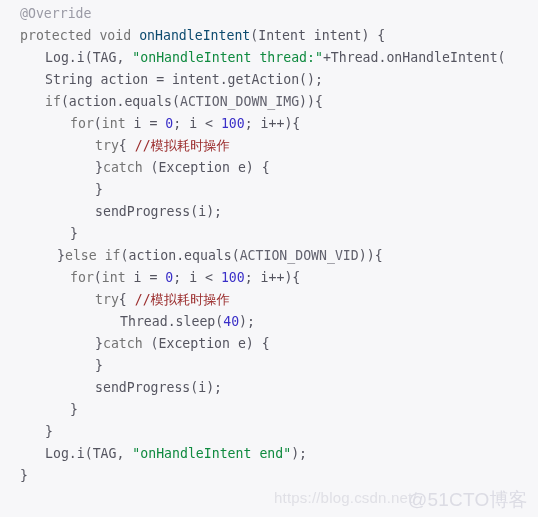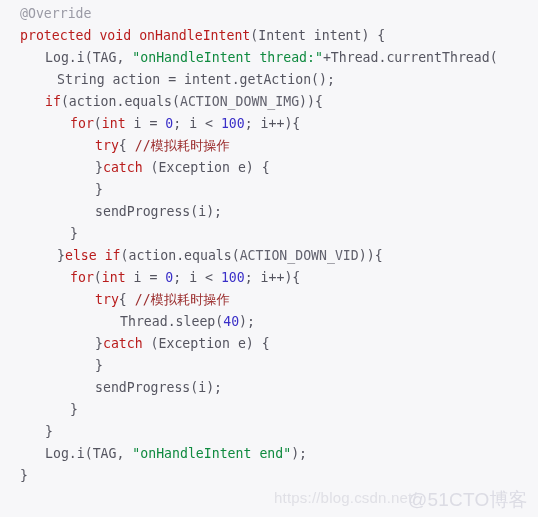--- a/index.html
+++ b/index.html
@@ -32,22 +32,22 @@
     line-height: 22px;
     font-size: 13.2px;
     white-space: pre;
     color: #4a4a55;
     padding-left: 20px;
     letter-spacing: 0px;
   }
 
   
   .tok-plain    { color: #555560; }
-  .tok-keyword  { color: #b91c1c; }
-  .tok-method   { color: #b91c1c; }
+  .tok-keyword  { color: #737373; }
+  .tok-method   { color: #0c4a6e; }
   .tok-string   { color: #0f8a3f; }
   .tok-number   { color: #3a2fc8; }
   .tok-const    { color: #62626e; }
   .tok-annot    { color: #9a9aa5; }
   .tok-comment  { color: #9b2d2d; }
 
   
   .watermark {
     position: absolute;
     white-space: nowrap;
@@ -70,22 +70,22 @@
     color: #dcdce4;
     letter-spacing: 0.2px;
   }
 </style>
 </head>
 <body>
 
 <div id="code-block">
     <div class="code-line" style="padding-left: 20px;"><span class="tok-annot">@Override</span></div>
     <div class="code-line" style="padding-left: 20px;"><span class="tok-keyword">protected</span><span class="tok-plain"> </span><span class="tok-keyword">void</span><span class="tok-plain"> </span><span class="tok-method">onHandleIntent</span><span class="tok-plain">(Intent intent) {</span></div>
-    <div class="code-line" style="padding-left: 45px;"><span class="tok-plain">Log.i(TAG, </span><span class="tok-string">"onHandleIntent thread:"</span><span class="tok-plain">+Thread.currentThread(</span></div>
-    <div class="code-line" style="padding-left: 57px;"><span class="tok-plain">String action = intent.getAction();</span></div>
+    <div class="code-line" style="padding-left: 45px;"><span class="tok-plain">Log.i(TAG, </span><span class="tok-string">"onHandleIntent thread:"</span><span class="tok-plain">+Thread.onHandleIntent(</span></div>
+    <div class="code-line" style="padding-left: 45px;"><span class="tok-plain">String action = intent.getAction();</span></div>
     <div class="code-line" style="padding-left: 45px;"><span class="tok-keyword">if</span><span class="tok-plain">(action.equals(</span><span class="tok-const">ACTION_DOWN_IMG</span><span class="tok-plain">)){</span></div>
     <div class="code-line" style="padding-left: 70px;"><span class="tok-keyword">for</span><span class="tok-plain">(</span><span class="tok-keyword">int</span><span class="tok-plain"> i = </span><span class="tok-number">0</span><span class="tok-plain">; i &lt; </span><span class="tok-number">100</span><span class="tok-plain">; i++){</span></div>
     <div class="code-line" style="padding-left: 95px;"><span class="tok-keyword">try</span><span class="tok-plain">{ </span><span class="tok-comment">//模拟耗时操作</span></div>
     <div class="code-line" style="padding-left: 95px;"><span class="tok-plain">}</span><span class="tok-keyword">catch</span><span class="tok-plain"> (Exception e) {</span></div>
     <div class="code-line" style="padding-left: 95px;"><span class="tok-plain">}</span></div>
     <div class="code-line" style="padding-left: 95px;"><span class="tok-plain">sendProgress(i);</span></div>
     <div class="code-line" style="padding-left: 70px;"><span class="tok-plain">}</span></div>
     <div class="code-line" style="padding-left: 57px;"><span class="tok-plain">}</span><span class="tok-keyword">else</span><span class="tok-plain"> </span><span class="tok-keyword">if</span><span class="tok-plain">(action.equals(</span><span class="tok-const">ACTION_DOWN_VID</span><span class="tok-plain">)){</span></div>
     <div class="code-line" style="padding-left: 70px;"><span class="tok-keyword">for</span><span class="tok-plain">(</span><span class="tok-keyword">int</span><span class="tok-plain"> i = </span><span class="tok-number">0</span><span class="tok-plain">; i &lt; </span><span class="tok-number">100</span><span class="tok-plain">; i++){</span></div>
     <div class="code-line" style="padding-left: 95px;"><span class="tok-keyword">try</span><span class="tok-plain">{ </span><span class="tok-comment">//模拟耗时操作</span></div>

